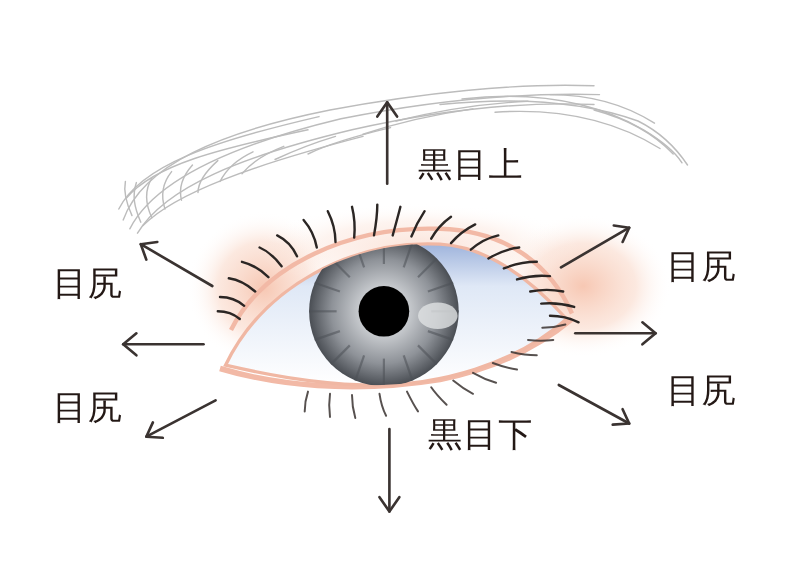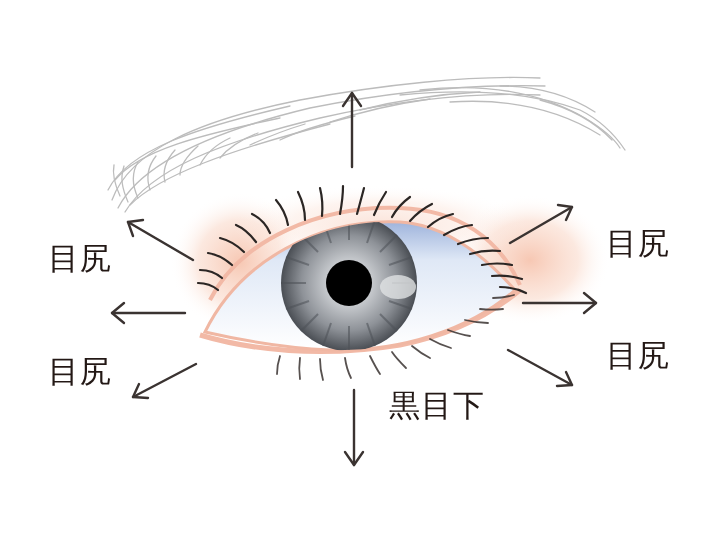--- a/index.html
+++ b/index.html
@@ -163,18 +163,19 @@
           <line x1="523" y1="303" x2="596" y2="303"></line>
           <polyline points="584,293 596,303 584,313"></polyline>
         </g>
       <g>
           <line x1="508" y1="350" x2="572" y2="385"></line>
           <polyline points="557,386 572,385 566,372"></polyline>
         </g>
     </g>
   </svg>
 
-  <div class="label" style="left:389px; top:390px;">黒目下</div>
+  <div class="label" style="left:380px; top:135px;">黒目上</div>
+  <div class="label" style="left:389px; top:380px;">黒目下</div>
   <div class="label" style="left:48px; top:243px;">目尻</div>
   <div class="label" style="left:48px; top:356px;">目尻</div>
   <div class="label" style="left:606px; top:228px;">目尻</div>
   <div class="label" style="left:606px; top:340px;">目尻</div>
 </div>
 
 </body></html>

